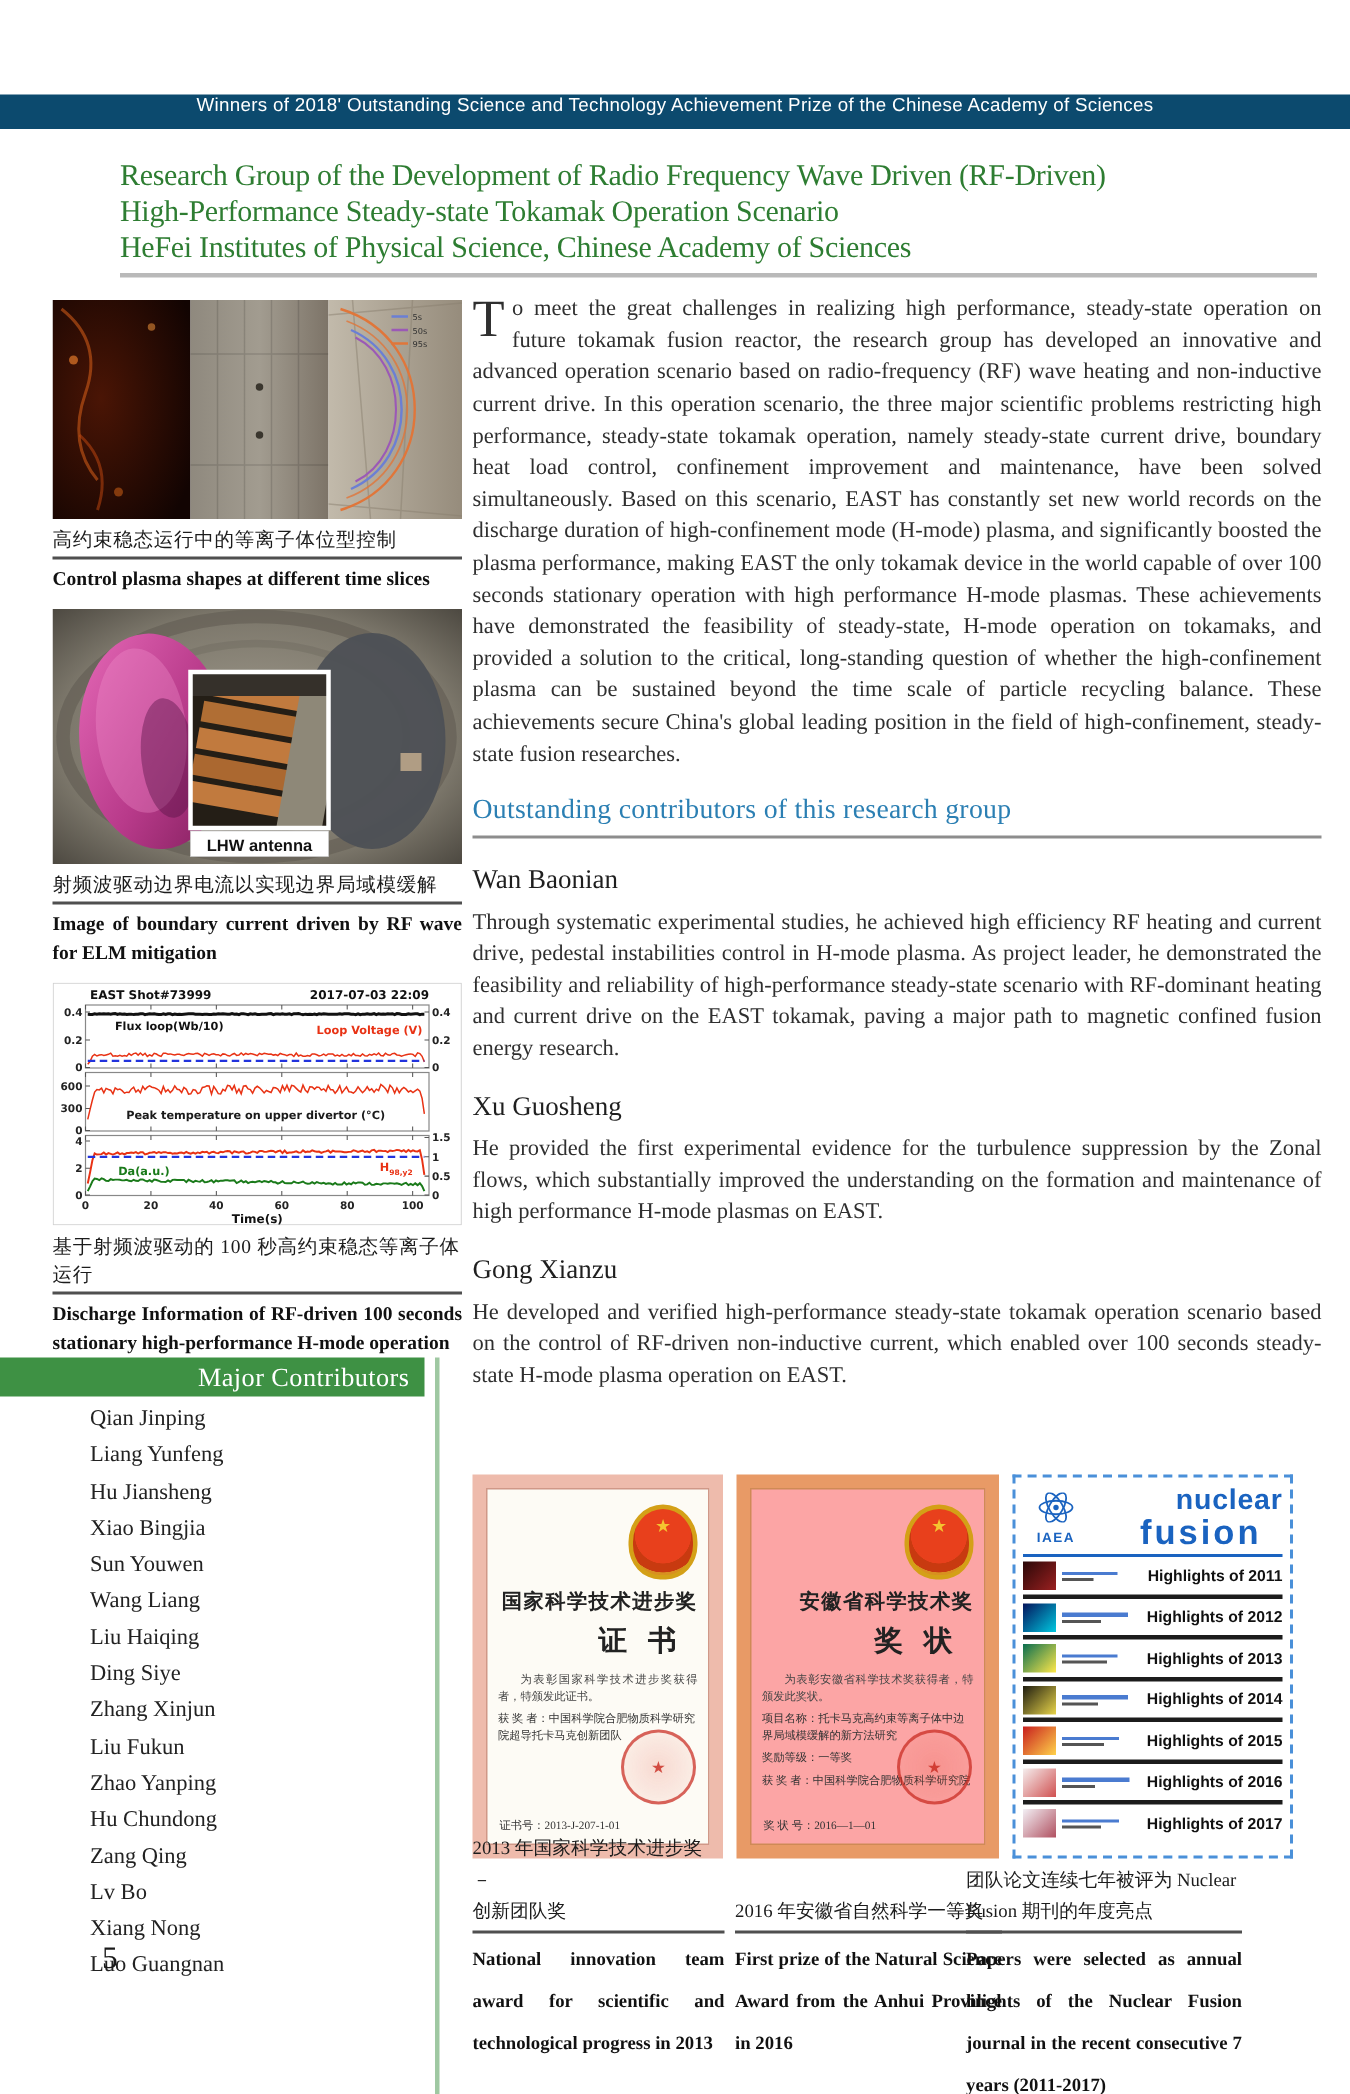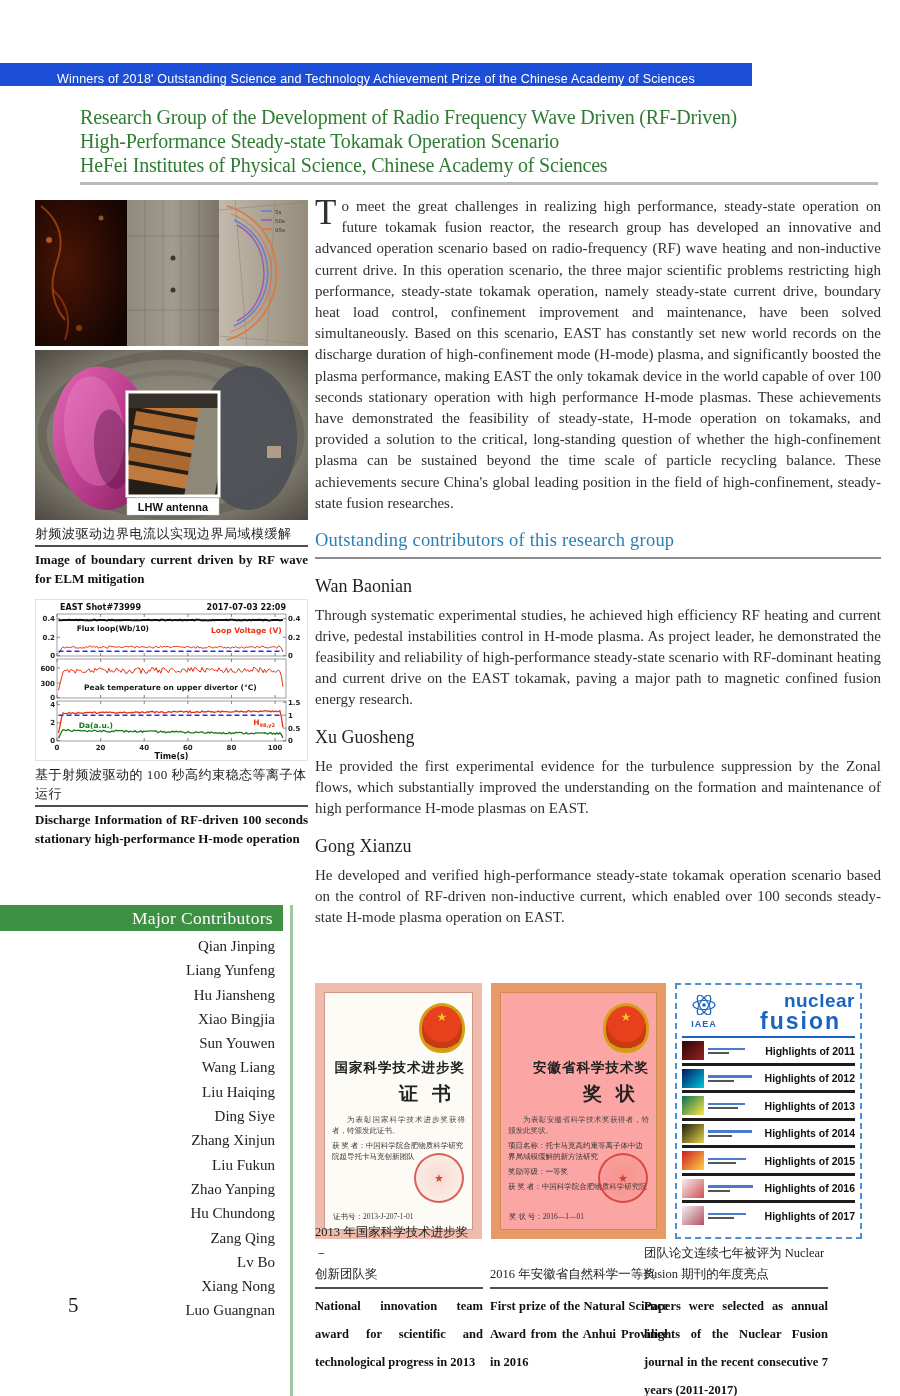--- a/index.html
+++ b/index.html
@@ -1,21 +1,21 @@
 <!DOCTYPE html>
 <html><head>
 <meta charset="utf-8">
 <style>
   html,body{margin:0;padding:0;background:#e8e8e8;}
   .page{position:relative;width:900px;height:1396px;margin:0 auto;background:#ffffff;
         font-family:"Liberation Serif",serif;color:#2d2d2d;overflow:hidden;}
 
   
-  .banner{position:absolute;left:0;top:63px;width:752px;height:23px;background:#1d4ed8;
-          display:flex;align-items:flex-end;justify-content:center;}
+  .banner{position:absolute;left:0;top:63px;width:900px;height:23px;background:#0c4a6e;
+          display:flex;align-items:flex-start;justify-content:center;}
   .banner span{font-family:"Liberation Sans",sans-serif;font-size:12.5px;color:#ffffff;letter-spacing:.2px;}
 
   
   .title{position:absolute;left:80px;top:105px;width:800px;}
   .title div{font-size:20px;line-height:24px;color:#2e7d32;letter-spacing:-.2px;}
   .title-rule{position:absolute;left:80px;top:182px;width:798px;height:3px;background:#b9b9b9;}
 
   
   .lcol{position:absolute;left:35px;top:200px;width:273px;}
   .rcol{position:absolute;left:315px;top:196px;width:566px;}
@@ -33,21 +33,21 @@
   .sec-head{margin-top:16px;padding-bottom:6px;border-bottom:2px solid #8d8d8d;
             font-size:18.5px;color:#2b7fb3;letter-spacing:.2px;}
   .contrib-name{margin:17px 0 8px 0;font-size:18px;color:#1f1f1f;}
   .contrib-bio{font-size:15px;line-height:21px;text-align:justify;color:#2f2f2f;margin:0;}
 
   
   .major-banner{position:absolute;left:0;top:905px;width:283px;height:26px;background:#3e9144;
                 display:flex;align-items:center;justify-content:flex-end;padding-right:10px;box-sizing:border-box;}
   .major-banner span{color:#fff;font-size:17.5px;letter-spacing:.3px;}
   .major-vline{position:absolute;left:290px;top:905px;width:3px;height:491px;background:#9fc8a2;}
-  .major-names{position:absolute;left:60px;top:934px;width:215px;text-align:right;}
+  .major-names{position:absolute;left:60px;top:934px;width:215px;text-align:left;}
   .major-names div{font-size:15px;line-height:24.3px;color:#222;}
 
   .page-num{position:absolute;left:68px;top:1293px;font-size:21px;color:#1a1a1a;}
 
   
   .certs{position:absolute;left:315px;top:983px;width:566px;display:flex;gap:9px;}
   .cert{height:256px;box-sizing:border-box;}
   .cert1{width:167px;background:#eebbac;padding:9px;}
   .cert2{width:175px;background:#e89a66;padding:9px;}
   .cert-inner{height:100%;box-sizing:border-box;background:#fdfbf5;border:1px solid #d09888;
@@ -170,20 +170,25 @@
       <g>
         <line x1="226" y1="11" x2="237" y2="11" stroke="#6b7fd4" stroke-width="1.6"></line>
         <text x="240" y="13.5" class="p1-legend">5s</text>
         <line x1="226" y1="20" x2="237" y2="20" stroke="#9b59b6" stroke-width="1.6"></line>
         <text x="240" y="22.5" class="p1-legend">50s</text>
         <line x1="226" y1="29" x2="237" y2="29" stroke="#e0763a" stroke-width="1.6"></line>
         <text x="240" y="31.5" class="p1-legend">95s</text>
       </g>
     </svg>
 
+    <div class="cap-block">
+      <div class="cn-cap">高约束稳态运行中的等离子体位型控制</div>
+      <hr class="cap-rule">
+      <div class="en-cap">Control plasma shapes at different time slices</div>
+    </div>
 
     <svg class="figure" width="273" height="170" viewBox="0 0 273 170">
       <defs>
         <radialGradient id="p2bg" cx="50%" cy="50%" r="70%">
           <stop offset="0" stop-color="#a29c8e"></stop>
             <stop offset="0.7" stop-color="#7b766a"></stop>
             <stop offset="1" stop-color="#4e4a42"></stop>
         </radialGradient>
         <linearGradient id="pinkg" x1="0" y1="0" x2="1" y2="1">
           <stop offset="0" stop-color="#e66ab8"></stop>

